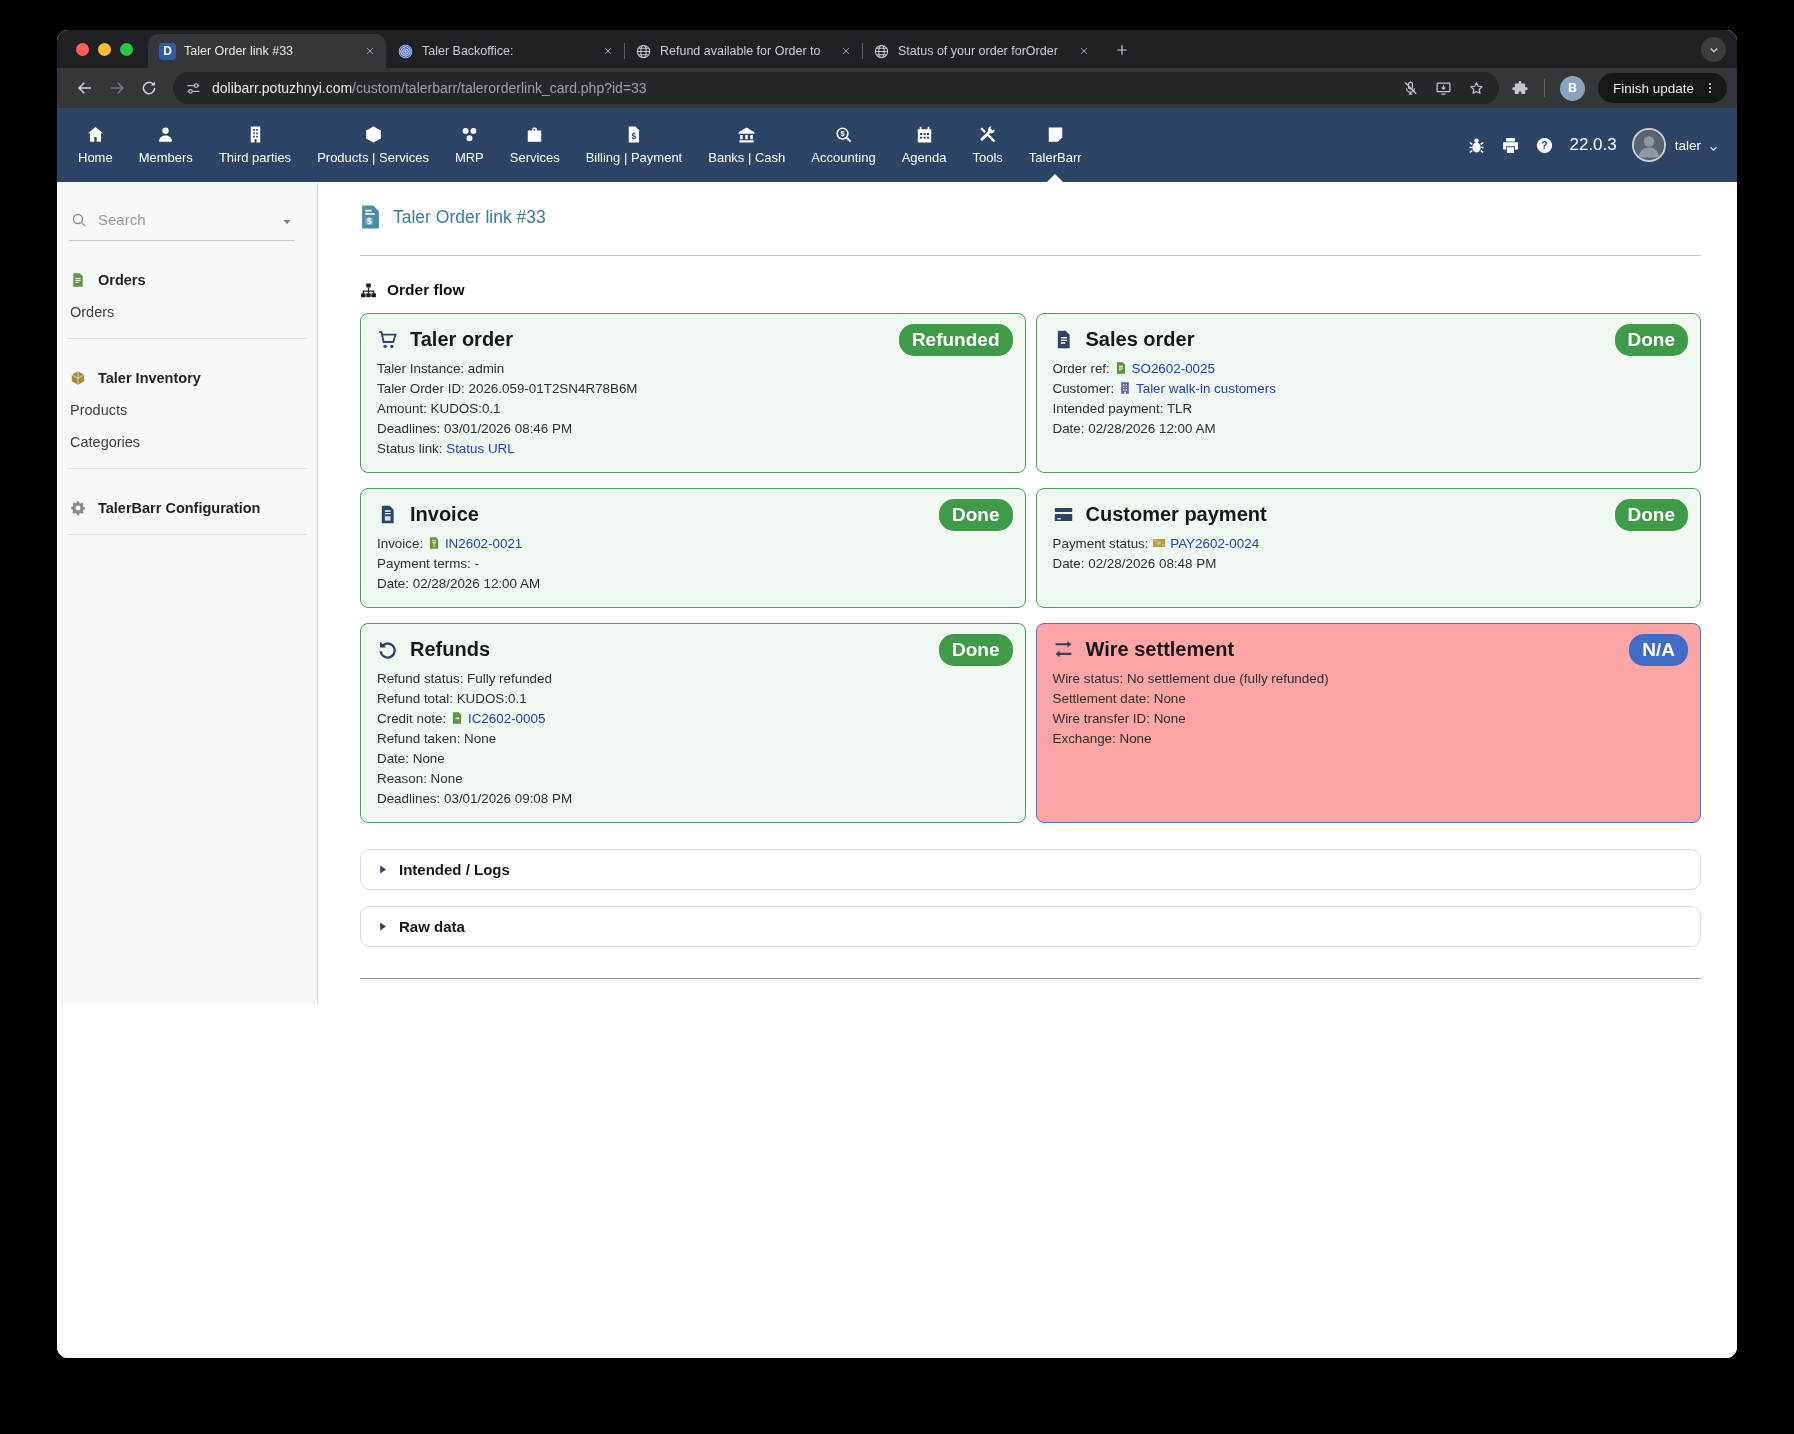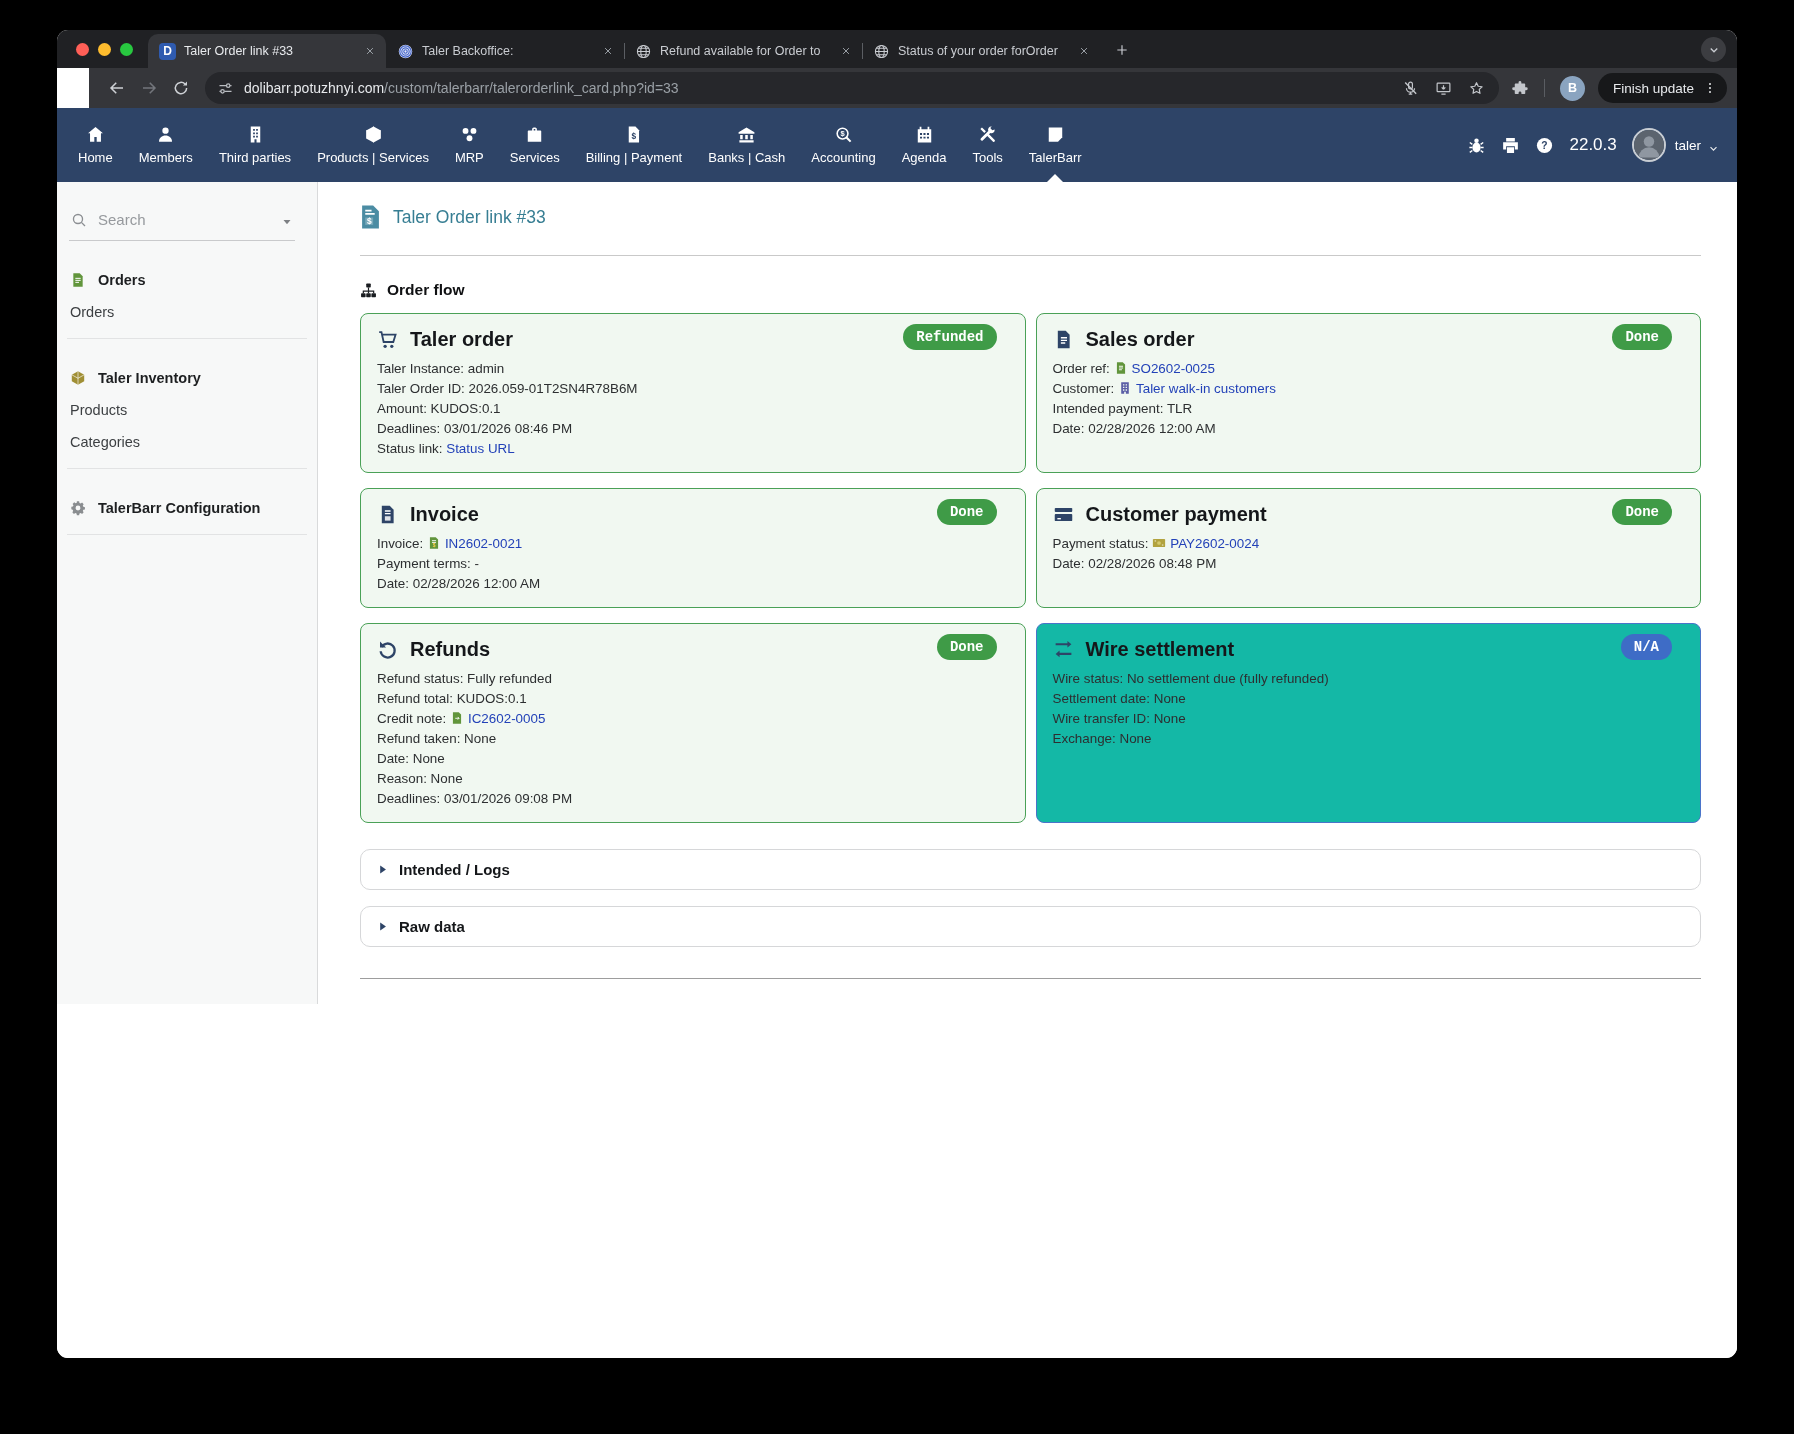--- a/index.html
+++ b/index.html
@@ -24,21 +24,21 @@
   .tab .ttl{flex:1;white-space:nowrap;overflow:hidden;}
   .tab .tclose{width:16px;height:16px;color:#9aa0a6;flex:0 0 auto;}
   .tab .tclose svg{width:10px;height:10px;margin:3px;}
   .newtab{width:28px;height:28px;margin:0 0 4px 8px;color:#c9ccd1;display:flex;align-items:center;justify-content:center;}
   .newtab svg{width:14px;height:14px;}
   .tabsearch{position:absolute;right:11px;top:7px;width:25px;height:25px;border-radius:50%;
              background:#3c3d41;color:#c9ccd1;display:flex;align-items:center;justify-content:center;}
   .tabsearch svg{width:12px;height:12px;}
 
   
-  .toolbar{height:40px;background:#35363a;display:flex;align-items:center;padding:0 10px 0 12px;flex:0 0 auto;margin-left:32px;}
+  .toolbar{height:40px;background:#35363a;display:flex;align-items:center;padding:0 10px 0 12px;flex:0 0 auto;}
   .navbtn{width:32px;height:32px;display:flex;align-items:center;justify-content:center;color:#ced1d5;flex:0 0 auto;}
   .navbtn svg{width:18px;height:18px;}
   .navbtn.dim{color:#73767c;}
   .omnibox{flex:1;height:32px;background:#26272b;border-radius:16px;display:flex;align-items:center;
            padding:0 14px 0 12px;margin:0 6px 0 8px;font-size:14px;min-width:0;}
   .obx-tune{width:17px;height:17px;color:#b9bcc1;margin-right:10px;flex:0 0 auto;}
   .obx-tune svg{width:17px;height:17px;}
   .url{white-space:nowrap;overflow:hidden;min-width:0;}
   .url .host{color:#e8eaed;}
   .url .path{color:#9aa0a6;}
@@ -99,27 +99,27 @@
   .pt-icon{width:21px;height:26px;flex:0 0 auto;}
   .pt-icon svg{width:21px;height:26px;}
   .page-title .pt-text{font-size:17.5px;color:#377e93;}
   .title-rule{border:none;border-top:1px solid #c9c9c9;margin:25px 0 0 0;}
   .flow-head{display:flex;align-items:center;gap:10px;margin:25px 0 14px;font-size:15.5px;font-weight:bold;color:#101113;}
   .fh-icon{width:17px;height:17px;color:#1a1d21;}
   .fh-icon svg{width:17px;height:17px;}
   .cards{display:grid;grid-template-columns:1fr 1fr;column-gap:10px;row-gap:15px;}
   .card{position:relative;border-radius:8px;padding:11px 16px 13px;box-sizing:border-box;}
   .card.green{border:1.5px solid #4aa157;background:#f1f8f1;}
-  .card.blue{border:1.5px solid #4a74ca;background:#14b8a6;}
+  .card.blue{border:1.5px solid #4a74ca;background:#fca5a5;}
   .card-head{display:flex;align-items:center;gap:12px;margin:3px 0 8px;}
   .ch-icon{width:21px;height:21px;color:#2e4467;flex:0 0 auto;}
   .ch-icon svg{width:21px;height:21px;}
   .card-title{font-weight:bold;font-size:20px;color:#15171a;}
-  .badge{position:absolute;top:10px;right:28px;color:#fff;font-size:14px;font-weight:bold;
-         padding:5px 13px;border-radius:15px;font-family:Liberation Mono, monospace;}
+  .badge{position:absolute;top:10px;right:12px;color:#fff;font-size:19px;font-weight:bold;
+         padding:5px 13px;border-radius:15px;}
   .line{font-size:13.4px;color:#2d2f31;line-height:20px;}
   .line a{color:#2342b8;text-decoration:none;}
   .li-icon{display:inline-block;width:14px;height:14px;vertical-align:-2px;margin-right:4px;}
   .li-icon svg{width:14px;height:14px;}
   .accordion{border:1px solid #d6d7d9;border-radius:10px;padding:11px 16px;display:flex;align-items:center;
              gap:11px;margin-top:16px;font-weight:bold;font-size:15px;color:#15171a;background:#fff;}
   .accordion:first-of-type{margin-top:26px;}
   .acc-caret{width:11px;height:11px;color:#2e4467;flex:0 0 auto;}
   .acc-caret svg{width:11px;height:11px;display:block;}
   .bottom-rule{border:none;border-top:1px solid #9d9d9d;margin:31px 0 0 0;}

